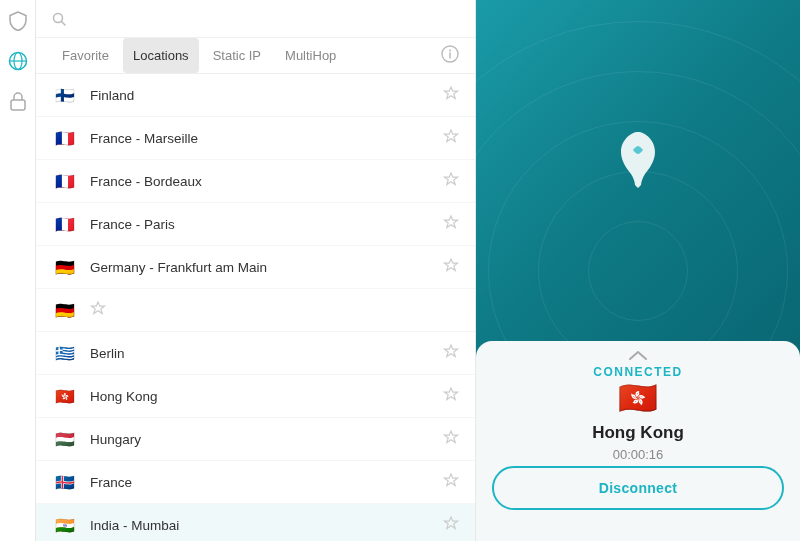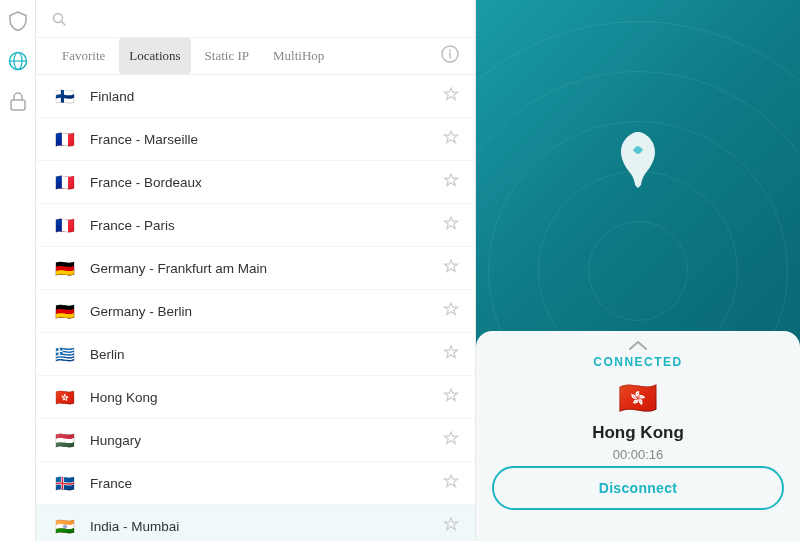--- a/index.html
+++ b/index.html
@@ -48,21 +48,20 @@
       width: 100%; background: transparent;
     }
 
     
     .tabs {
       display: flex;
       align-items: center;
       padding: 0 16px;
       border-bottom: 1px solid #eee;
       gap: 4px;
-      font-family: Liberation Serif, serif;
     }
     .tab {
       padding: 10px 10px;
       font-size: 13px;
       color: #888;
       cursor: pointer;
       border-radius: 4px;
       white-space: nowrap;
     }
     .tab.active {
@@ -168,21 +167,20 @@
       padding: 8px 0 4px;
       color: #aaa;
       font-size: 14px;
     }
     .connected-label {
       font-size: 12px;
       font-weight: 700;
       color: #1db5c4;
       letter-spacing: 1.5px;
       text-transform: uppercase;
-      margin-bottom: 10px;
     }
     .connected-flag {
       font-size: 32px;
       margin-bottom: 6px;
     }
     .connected-country {
       font-size: 17px;
       font-weight: 600;
       color: #222;
       margin-bottom: 4px;
@@ -292,21 +290,20 @@
       </div>
       <div class="location-item">
         <div class="flag" style="font-size: 16px;">🇩🇪</div>
         <div class="location-name">Germany - Frankfurt am Main</div>
         <div class="star-icon"><svg width="16" height="16" viewBox="0 0 16 16" fill="none">
             <path d="M8 2L9.8 6.2H14.5L10.8 9L12.2 13.5L8 10.8L3.8 13.5L5.2 9L1.5 6.2H6.2L8 2Z" stroke="#ccc" stroke-width="1.2" fill="none"></path>
           </svg></div>
       </div>
       <div class="location-item">
         <div class="flag" style="font-size: 16px;">🇩🇪</div>
-        <div class="location-name">Germany - Berlin</div>
         <div class="star-icon"><svg width="16" height="16" viewBox="0 0 16 16" fill="none">
             <path d="M8 2L9.8 6.2H14.5L10.8 9L12.2 13.5L8 10.8L3.8 13.5L5.2 9L1.5 6.2H6.2L8 2Z" stroke="#ccc" stroke-width="1.2" fill="none"></path>
           </svg></div>
       </div>
       <div class="location-item">
         <div class="flag" style="font-size: 16px;">🇬🇷</div>
         <div class="location-name">Berlin</div>
         <div class="star-icon"><svg width="16" height="16" viewBox="0 0 16 16" fill="none">
             <path d="M8 2L9.8 6.2H14.5L10.8 9L12.2 13.5L8 10.8L3.8 13.5L5.2 9L1.5 6.2H6.2L8 2Z" stroke="#ccc" stroke-width="1.2" fill="none"></path>
           </svg></div>

